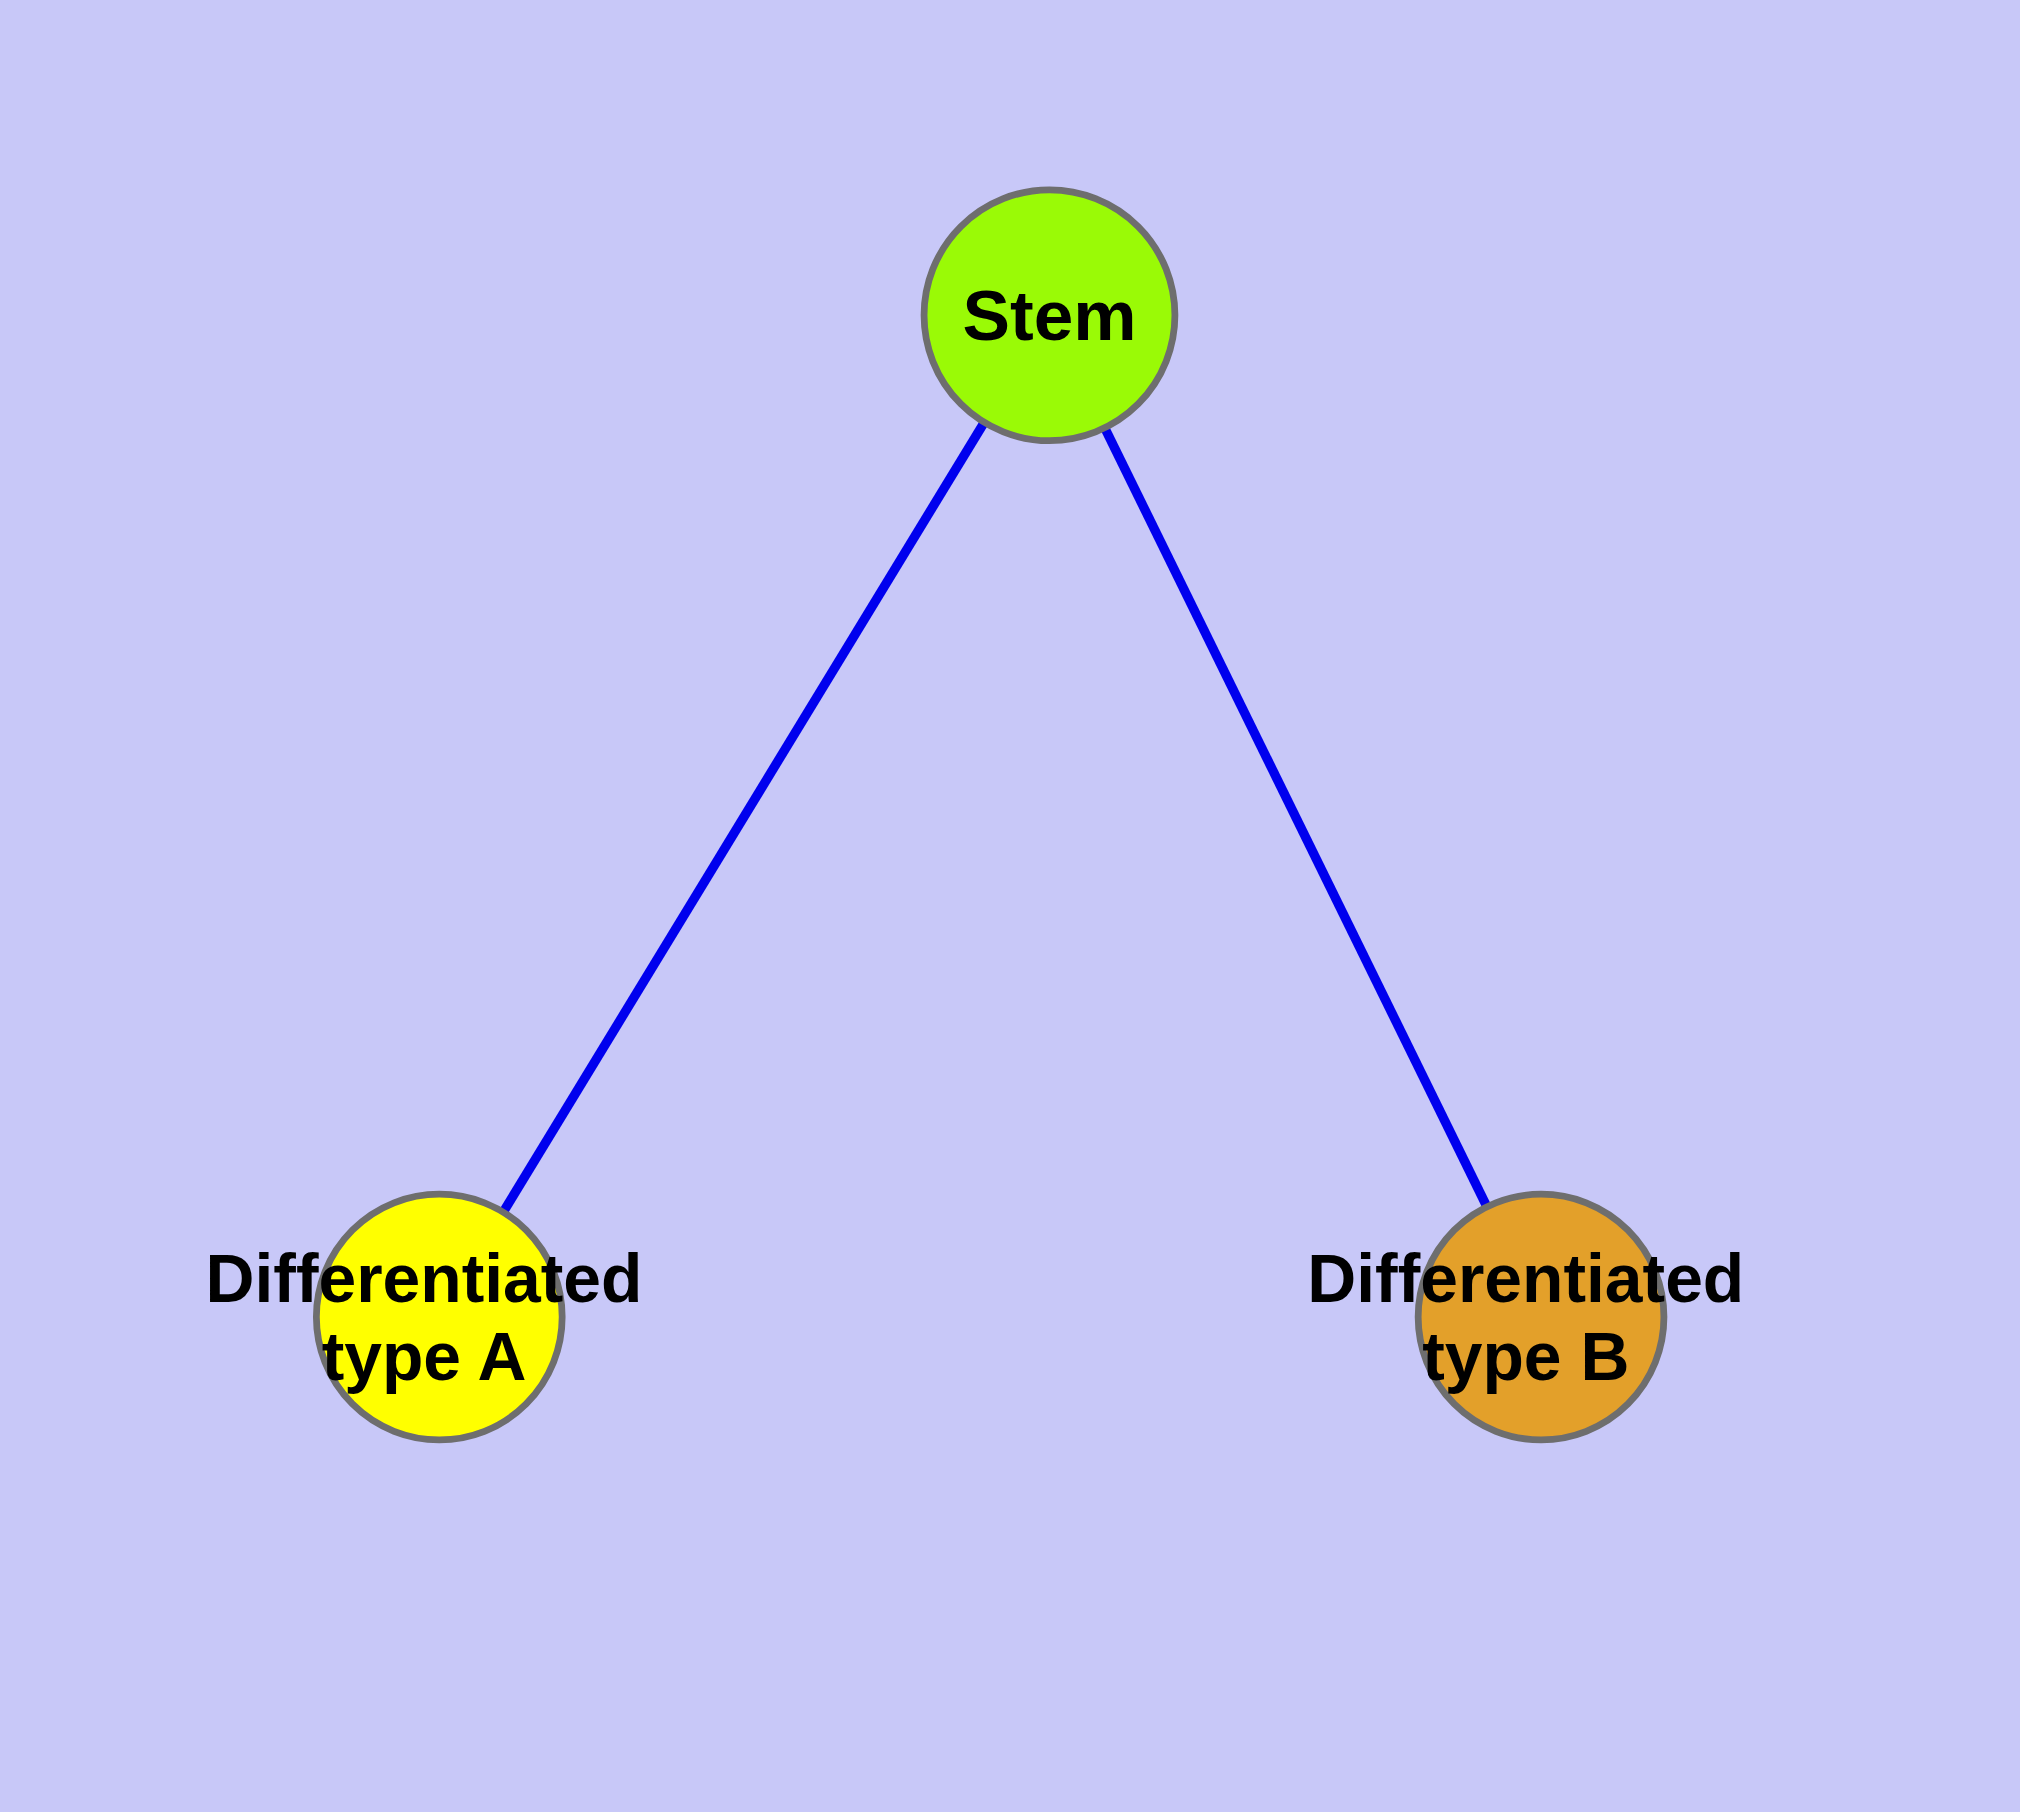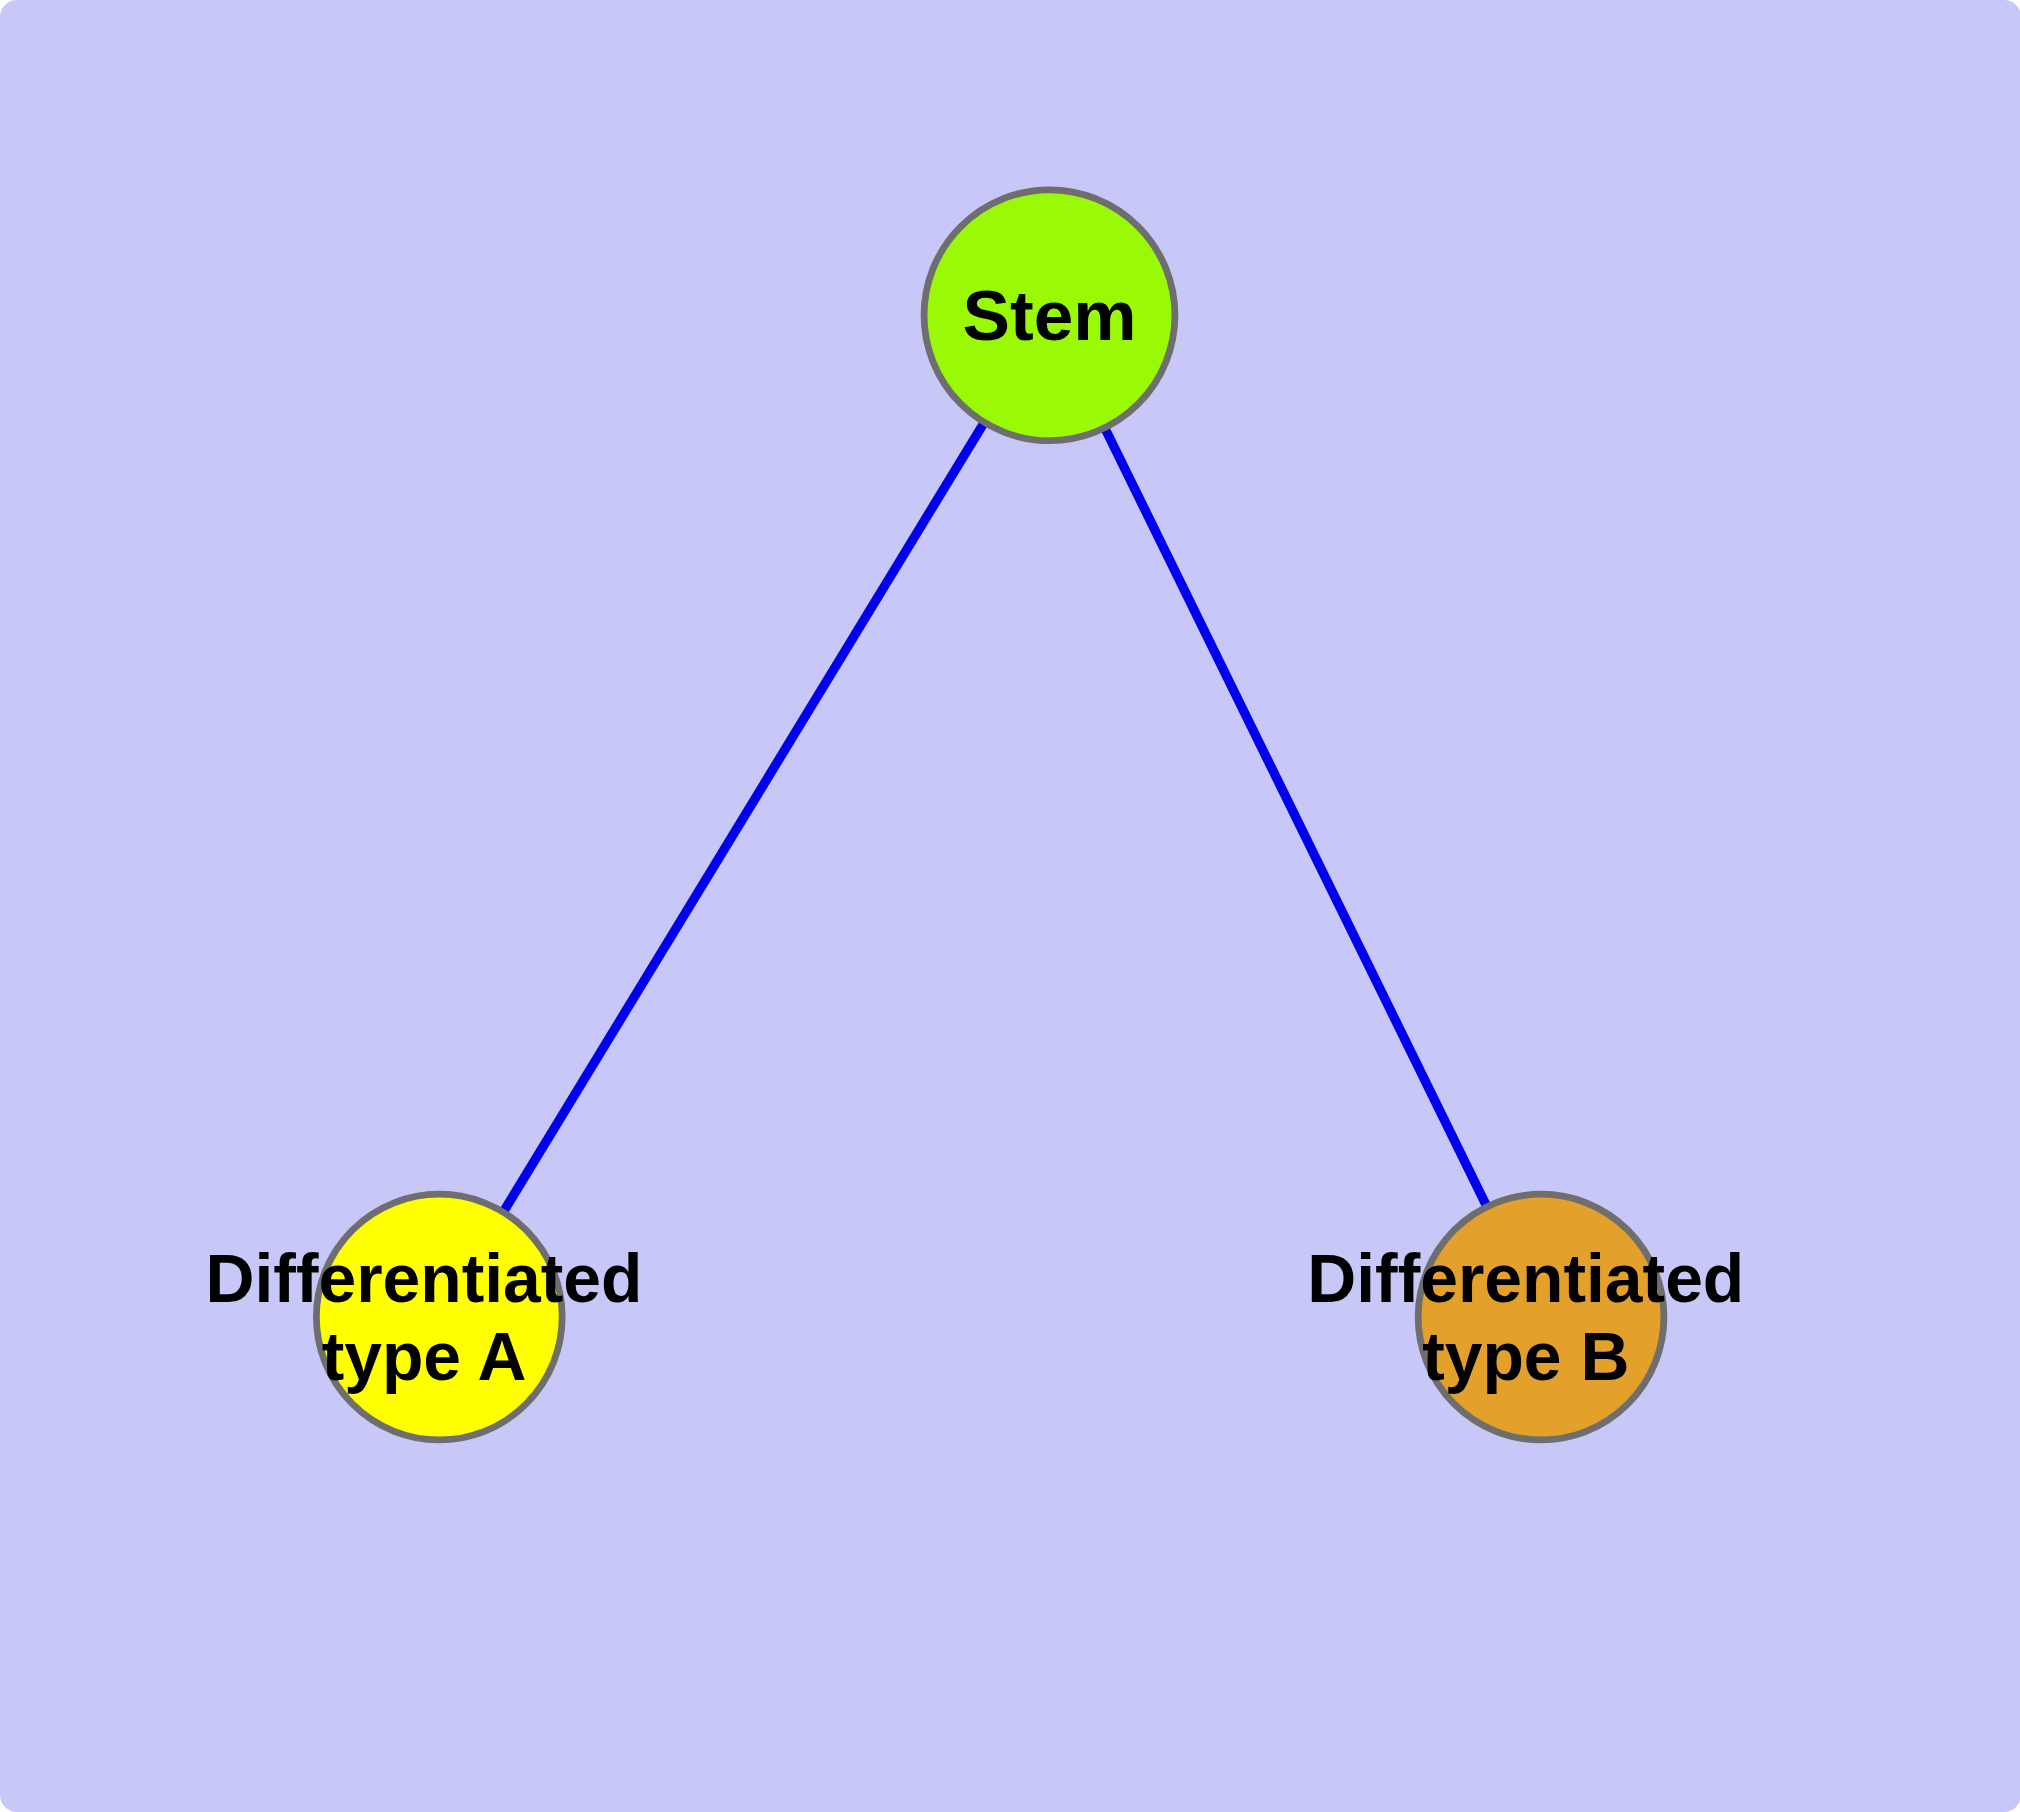--- a/index.html
+++ b/index.html
@@ -7,21 +7,20 @@
     margin: 0;
     padding: 0;
     background: #ffffff;
   }
   #canvas {
     position: relative;
     width: 2021px;
     height: 1812px;
     overflow: hidden;
     font-family: "Liberation Sans", "DejaVu Sans", sans-serif;
-    border-radius: 17px;
   }
   #bg-rect {
     position: absolute;
     left: 0;
     top: 0;
     width: 100%;
     height: 100%;
   }
   #graph-svg {
     position: absolute;

